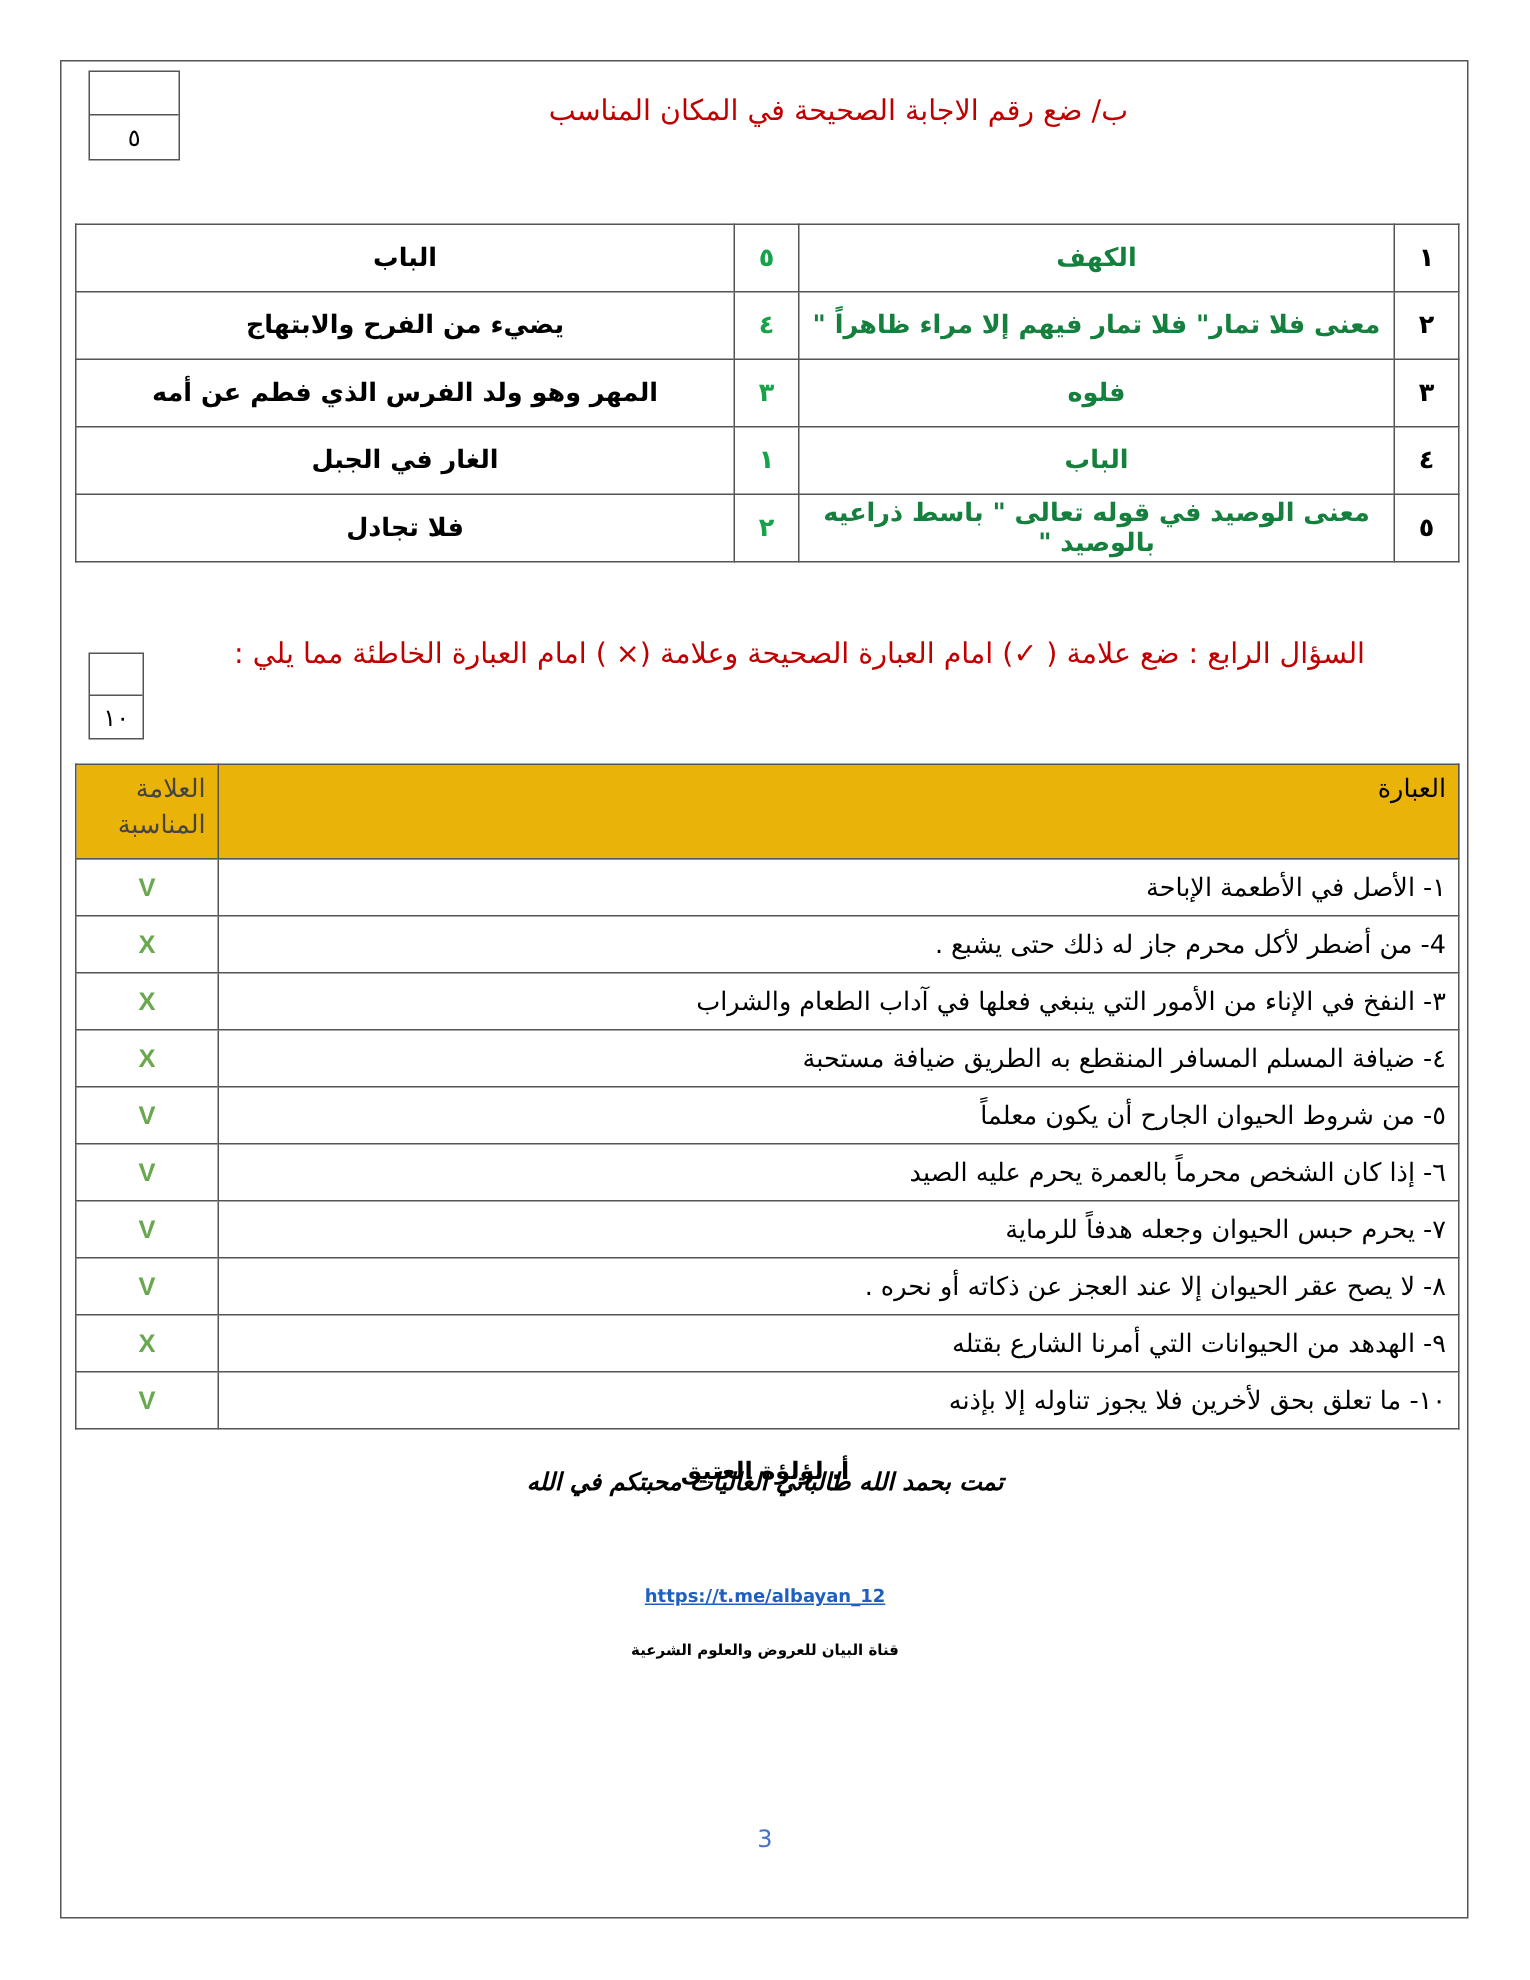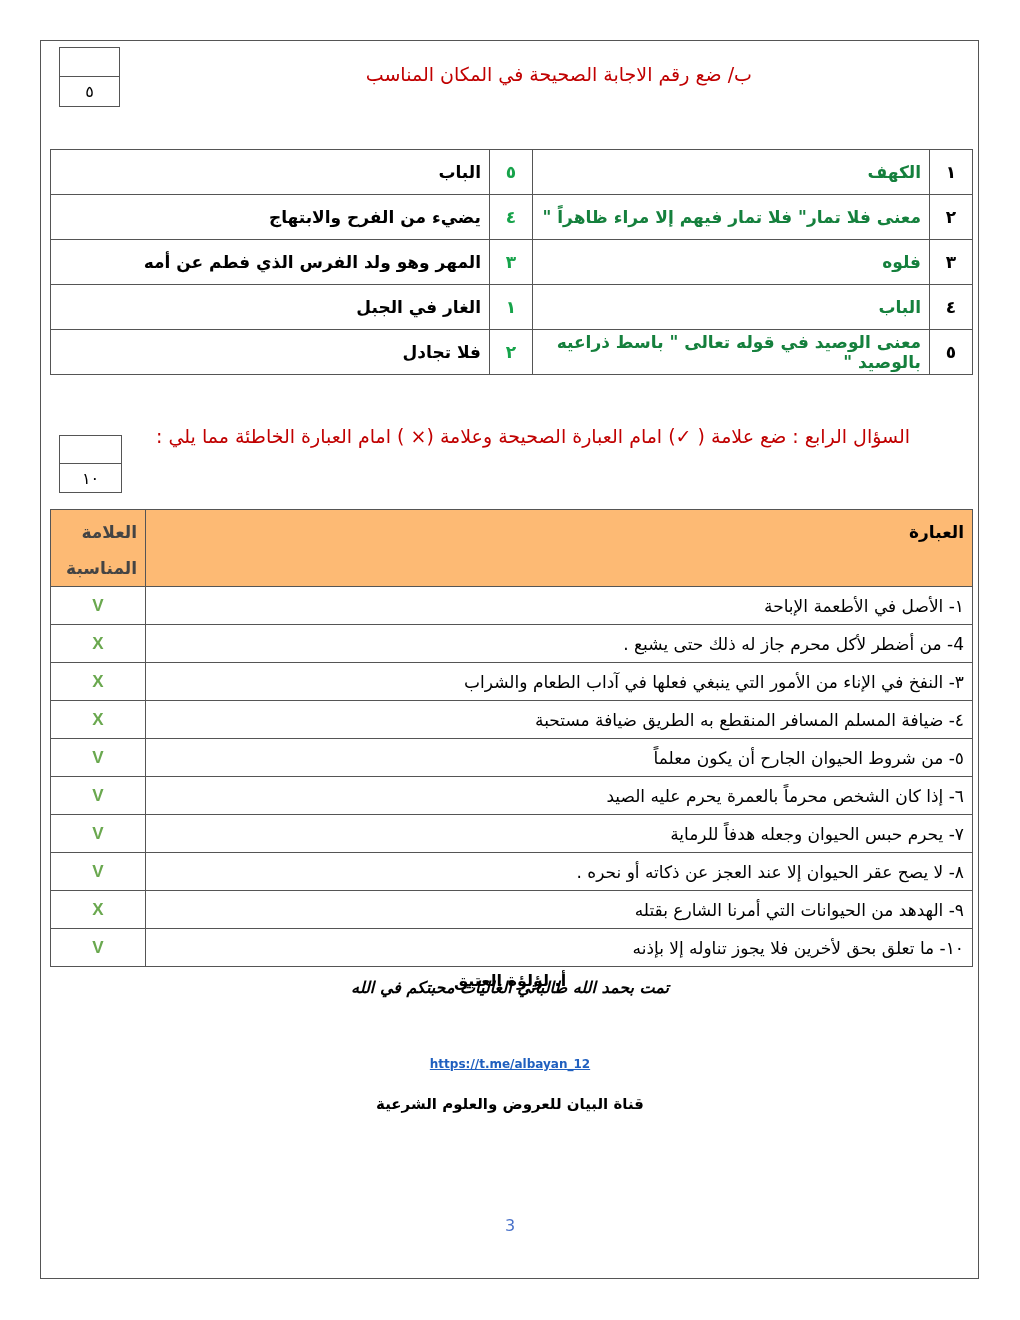--- a/index.html
+++ b/index.html
@@ -5,36 +5,36 @@
     html, body { margin: 0; padding: 0; background: #ffffff; }
     body { width: 1020px; height: 1320px; position: relative; font-family: "DejaVu Sans", sans-serif; color: #000; }
     .page-frame { position: absolute; left: 40px; top: 40px; width: 939px; height: 1239px; border: 1px solid #555; box-sizing: border-box; }
     .abs { position: absolute; }
     .score-box { position: absolute; border: 1px solid #555; box-sizing: border-box; background: #fff; }
     .score-box .cell { height: 50%; box-sizing: border-box; display: flex; align-items: center; justify-content: center; font-size: 16px; }
     .score-box .cell.top { border-bottom: 1px solid #555; }
     .heading-red { color: #c00000; font-weight: normal; font-size: 19px; direction: rtl; white-space: nowrap; }
     table { border-collapse: collapse; direction: rtl; }
     .match-table { position: absolute; left: 50px; top: 149px; width: 923px; }
-    .match-table td { border: 1px solid #555; height: 44px; padding: 0 8px; font-size: 17px; font-weight: bold; vertical-align: middle; }
+    .match-table td { border: 1px solid #555; height: 44px; padding: 0 8px; font-size: 17px; font-weight: bold; vertical-align: middle; text-align: center; }
     .match-table td.num { width: 26px; text-align: center; font-weight: bold; }
     .match-table td.colA { width: 380px; color: #15803d; }
     .match-table td.ansnum { width: 26px; text-align: center; color: #16a34a; font-weight: bold; }
     .match-table td.colB { color: #000; }
     .tf-table { position: absolute; left: 50px; top: 509px; width: 923px; }
     .tf-table td, .tf-table th { border: 1px solid #555; font-size: 17px; font-weight: normal; vertical-align: middle; padding: 0 8px; }
-    .tf-table th { background: #fdba74; text-align: right; height: 58px; vertical-align: top; padding-top: 4px; line-height: 36px; font-weight: bold; }
+    .tf-table th { background: #eab308; text-align: right; height: 58px; vertical-align: top; padding-top: 4px; line-height: 24px; }
     .tf-table th.mark-col { width: 78px; text-align: right; color: #444; }
     .tf-table td { height: 37px; }
     .tf-table td.mark { text-align: center; color: #6aa84f; font-weight: bold; font-family: "Liberation Sans Narrow", "Liberation Sans", sans-serif; font-size: 17px; }
     .footer { position: absolute; left: 0; width: 1020px; text-align: center; direction: rtl; }
     .f1 { top: 978px; font-weight: bold; font-size: 16px; font-style: italic; }
     .f2 { top: 971px; font-weight: bold; font-size: 16px; color: #000000; }
     .f3 { top: 1057px; font-weight: bold; font-size: 12px; color: #1f5fbf; text-decoration: underline; direction: ltr; }
-    .f4 { top: 1095px; font-weight: bold; font-size: 15px; }
+    .f4 { top: 1095px; font-weight: bold; font-size: 10px; }
     .page-num { position: absolute; top: 1216px; left: 0; width: 1020px; text-align: center; color: #4a72c9; font-size: 16px; }
   </style>
 </head>
 <body>
 
 <div class="page-frame"></div>
 
 <div class="score-box" style="left:59px; top:47px; width:61px; height:60px;">
   <div class="cell top"></div>
   <div class="cell">٥</div>
@@ -72,21 +72,21 @@
         <td class="num">٥</td>
         <td class="colA">معنى الوصيد في قوله تعالى " باسط ذراعيه بالوصيد "</td>
         <td class="ansnum">٢</td>
         <td class="colB">فلا تجادل</td>
       </tr>
     </tbody>
 </table>
 
 <div class="abs heading-red" style="right:110px; top:425px;">السؤال الرابع : ضع علامة ( ✓) امام العبارة الصحيحة وعلامة (× ) امام العبارة الخاطئة مما يلي :</div>
 
-<div class="score-box" style="left:59px; top:435px; width:63px; height:58px;text-align:center;">
+<div class="score-box" style="left:59px; top:435px; width:37px; height:58px;text-align:center;">
   <div class="cell top"></div>
   <div class="cell">١٠</div>
 </div>
 
 <table class="tf-table">
   <thead>
     <tr>
       <th>العبارة</th>
       <th class="mark-col">العلامة المناسبة</th>
     </tr>

